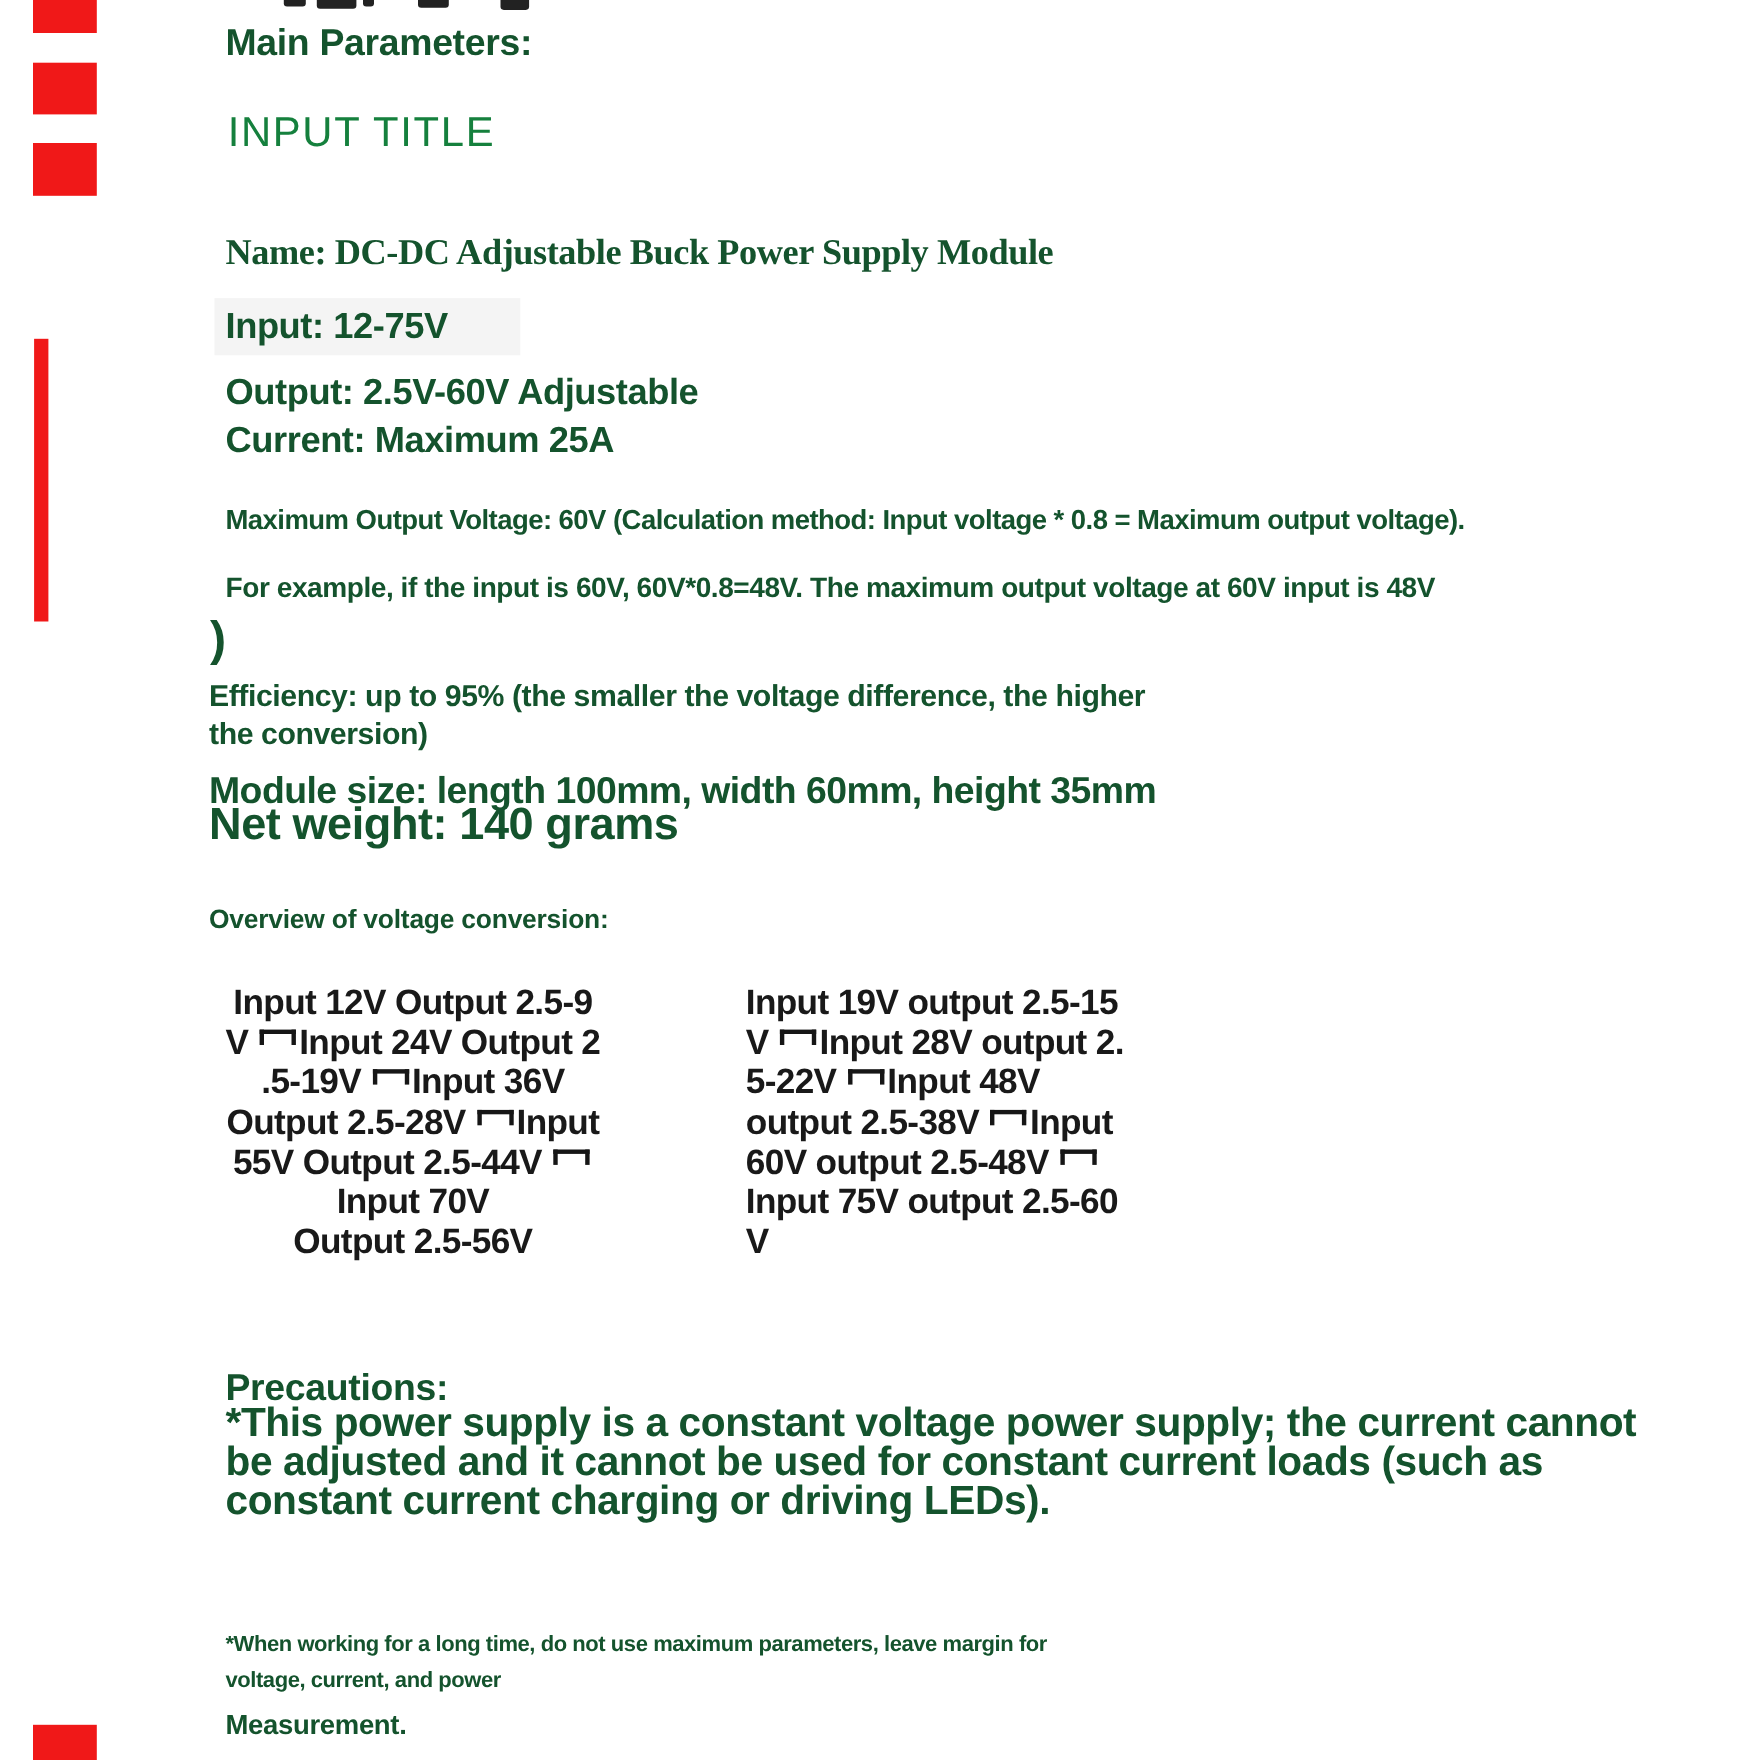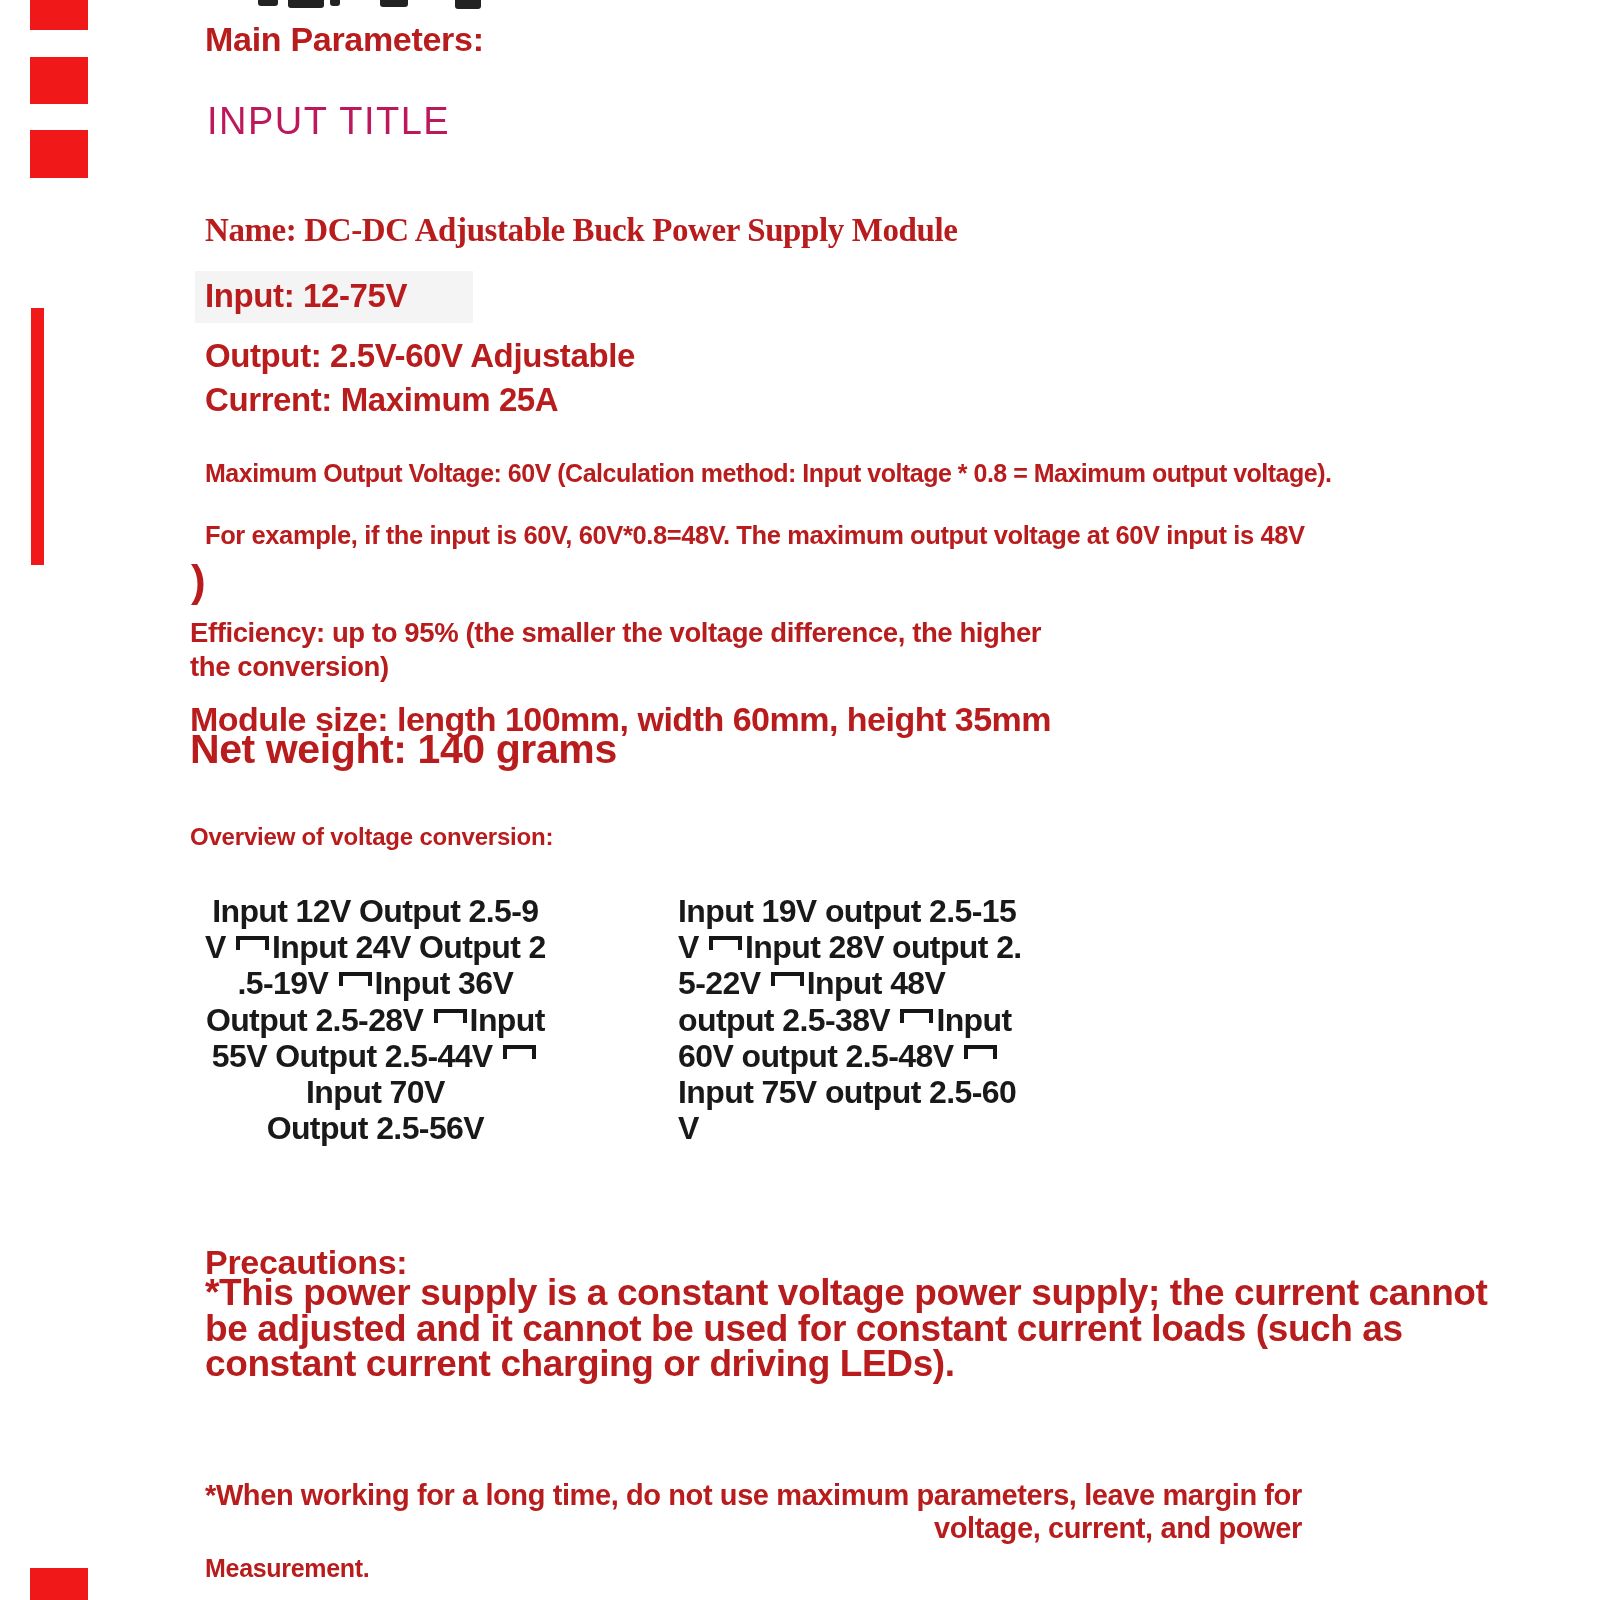--- a/index.html
+++ b/index.html
@@ -1,23 +1,23 @@
 <!DOCTYPE html>
 <html><head>
 <meta charset="utf-8">
 <style>
   html,body{margin:0;padding:0;background:#ffffff;}
   #canvas{
     position:relative;width:1600px;height:1600px;background:#ffffff;overflow:hidden;
     font-family:"Liberation Sans", sans-serif;color:#191919;
   }
-  .line{position:absolute;white-space:nowrap;font-weight:bold;line-height:1.12;color:#b91c1c;}
+  .line{position:absolute;white-space:nowrap;font-weight:bold;line-height:1.12;color:#14532d;}
 
   .main-title{left:205px;top:20px;font-size:34px;letter-spacing:-0.3px;}
-  .input-title{left:207px;top:100px;font-size:38px;font-weight:400;color:#be185d;letter-spacing:1.5px;}
+  .input-title{left:207px;top:100px;font-size:38px;font-weight:400;color:#15803d;letter-spacing:1.5px;}
 
   .spec-name{left:205px;top:212px;font-size:33px;letter-spacing:-0.4px;font-family:Liberation Serif, serif;}
   .spec-input{left:205px;top:278px;font-size:33px;letter-spacing:-0.4px;}
   .spec-output{left:205px;top:338px;font-size:33px;letter-spacing:-0.4px;}
   .spec-current{left:205px;top:382px;font-size:33px;letter-spacing:-0.4px;}
   .input-band{position:absolute;left:195px;top:271px;width:278px;height:52px;background:#f4f4f4;}
 
   .max-output{left:205px;top:459px;font-size:25px;letter-spacing:-0.5px;}
   .example{left:205px;top:521px;font-size:25.5px;letter-spacing:-0.4px;}
   .paren{left:191px;top:556px;font-size:44px;font-weight:bold;}
@@ -28,21 +28,21 @@
   .overview{left:190px;top:824px;font-size:24px;letter-spacing:-0.2px;}
 
   .conv-col{position:absolute;top:893px;font-size:32px;font-weight:bold;letter-spacing:-0.6px;line-height:36.2px;white-space:nowrap;}
   .conv-left{left:205px;text-align:center;}
   .conv-right{left:678px;}
   .bracket-glyph{display:inline-block;width:25px;height:10px;border:4px solid #161616;border-bottom:none;transform:translateY(-8px);margin:0 3px 0 2px;}
 
   .precautions-heading{left:205px;top:1243px;font-size:34px;letter-spacing:-0.3px;}
   .warning1{left:205px;top:1275px;font-size:37px;letter-spacing:-0.4px;line-height:35.5px;}
   .warning2{left:205px;top:1436px;font-size:23.5px;letter-spacing:-0.3px;}
-  .warning3{left:205px;top:1479px;font-size:29px;letter-spacing:-0.4px;line-height:33px;text-align:right;}
+  .warning3{left:205px;top:1479px;font-size:20px;letter-spacing:-0.4px;line-height:33px;}
   .measurement{left:205px;top:1554px;font-size:25px;letter-spacing:-0.3px;}
 
   .edge-mark{position:absolute;background:#f01818;}
   .mark1{left:30px;top:0;width:58px;height:30px;}
   .mark2{left:30px;top:57px;width:58px;height:47px;}
   .mark3{left:30px;top:130px;width:58px;height:48px;}
   .mark4{left:31px;top:308px;width:13px;height:257px;}
   .mark5{left:30px;top:1568px;width:58px;height:32px;}
 
   .top-artifact{position:absolute;top:0;background:#222;border-radius:0 0 3px 3px;}

